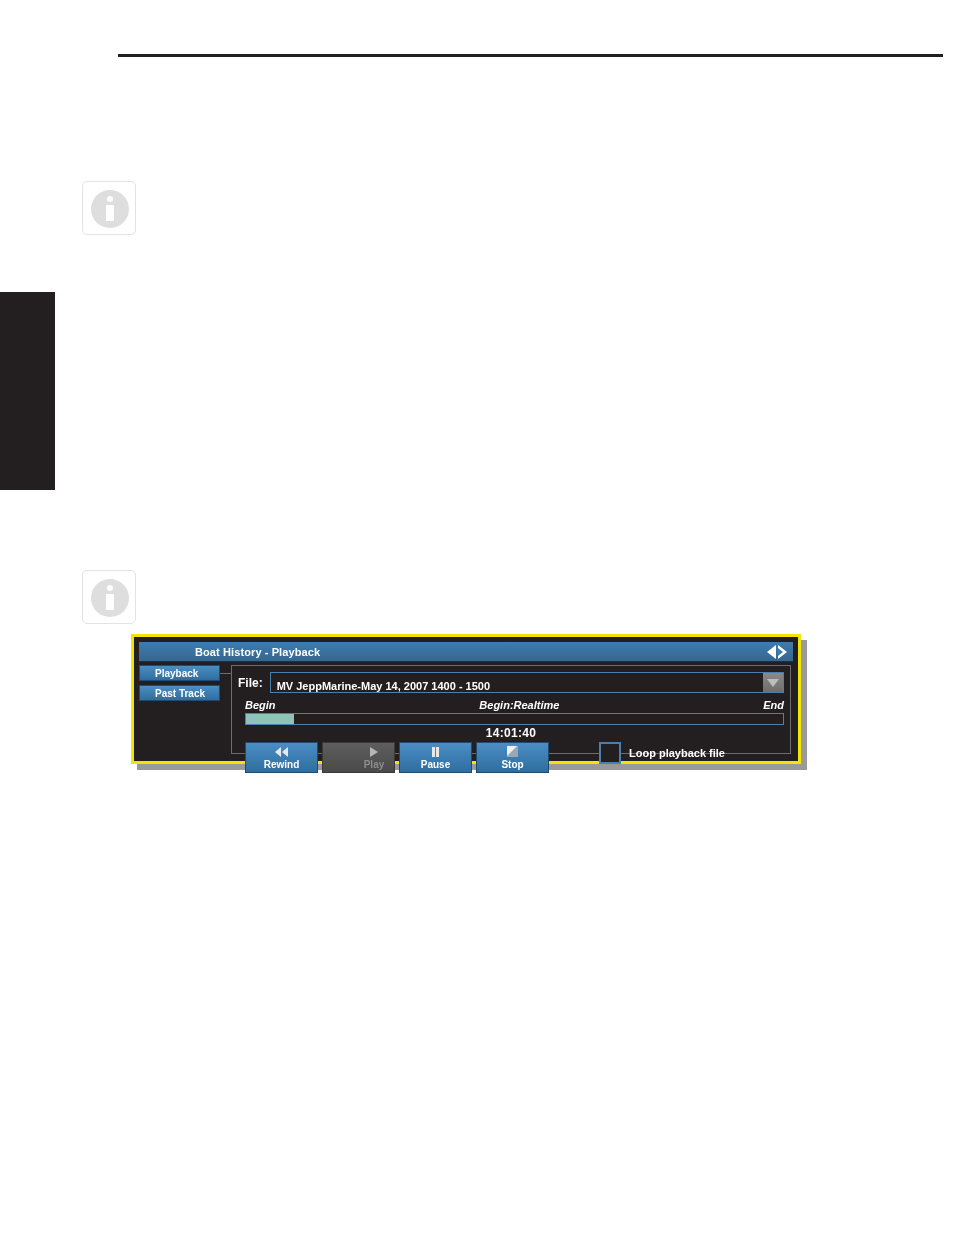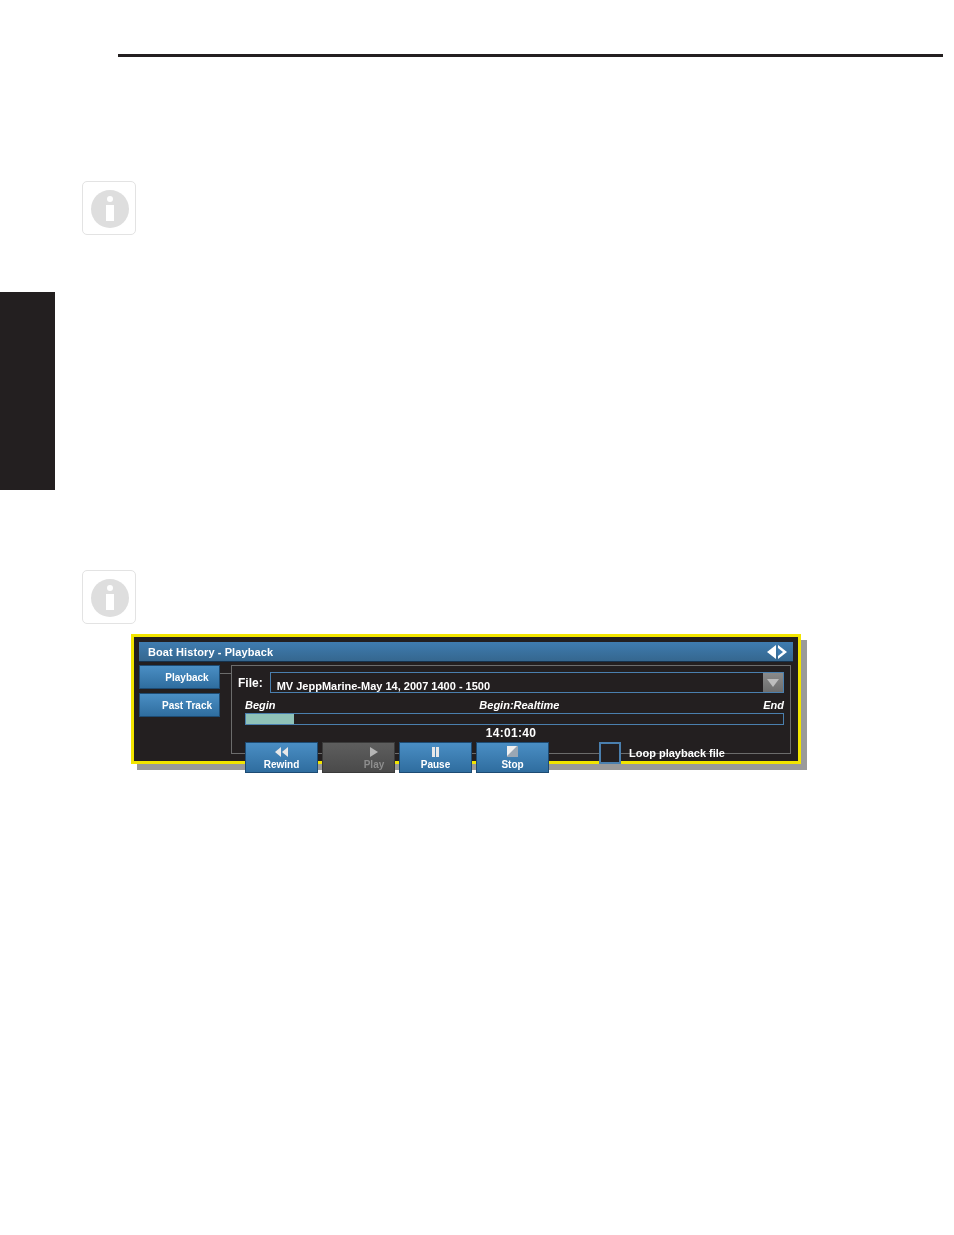--- a/index.html
+++ b/index.html
@@ -107,20 +107,21 @@
   .titlebar {
     position: absolute;
     left: 3px;
     top: 3px;
     right: 3px;
     height: 19px;
     background: linear-gradient(to bottom, #3f7cb0 0%, #35678f 100%);
     display: flex;
     align-items: center;
     border-bottom: 1px solid #16324d;
+    padding-left: 47px;
   }
   .titlebar-text {
     color: #ffffff;
     font-size: 11px;
     font-weight: bold;
     padding-left: 9px;
     letter-spacing: 0.1px;
     white-space: nowrap;
   }
   .titlebar-nav {
@@ -157,33 +158,32 @@
   
   .tabs-col {
     position: absolute;
     left: 3px;
     top: 26px;
     width: 83px;
     bottom: 3px;
   }
   .tab-btn {
     width: 81px;
-    height: 24px;
+    height: 16px;
     margin-bottom: 4px;
     background: linear-gradient(to bottom, #4a8ec4 0%, #2f6d9f 100%);
     border: 1px solid #1d4b73;
     box-sizing: border-box;
     color: #ffffff;
     font-size: 10px;
     font-weight: bold;
     display: flex;
     align-items: center;
     padding-left: 15px;
     white-space: nowrap;
-    justify-content: center;
   }
   .tab-connector {
     position: absolute;
     left: 81px;
     top: 8px;
     width: 14px;
     height: 1px;
     background: #6c6c6c;
   }
 

